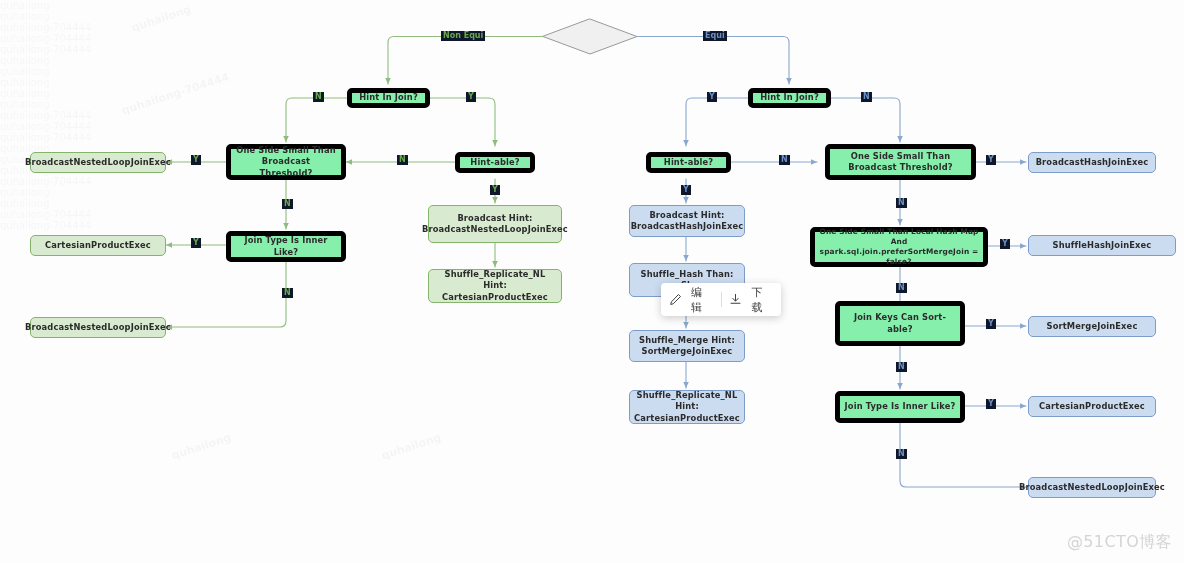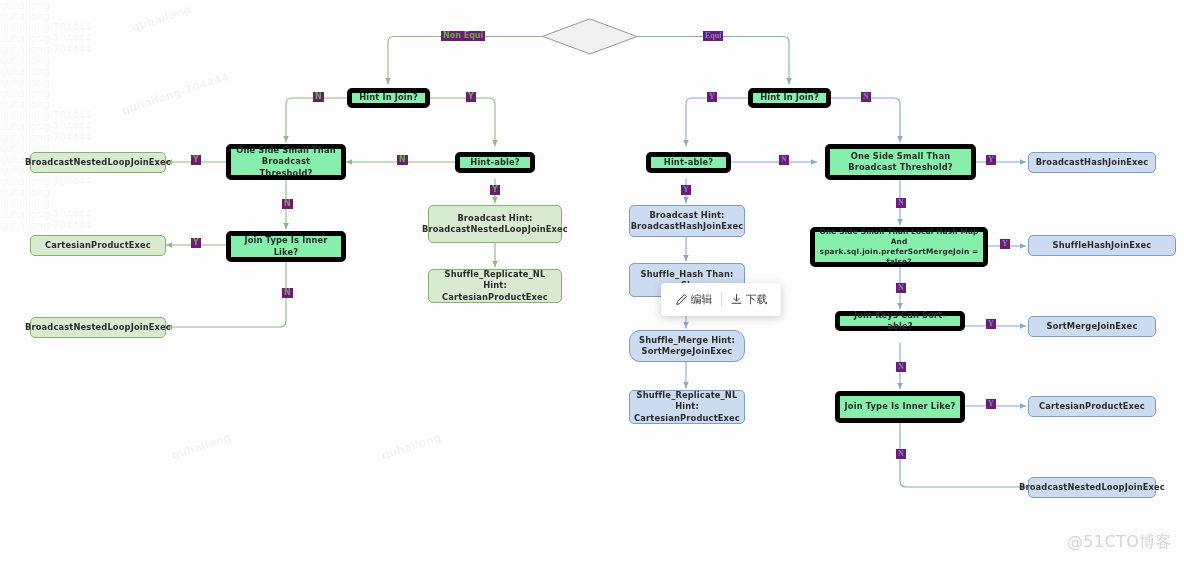--- a/index.html
+++ b/index.html
@@ -25,43 +25,43 @@
   .node.blue{background:#ccdcf0;border:1px solid #7c9dca;}
   .node.diamond{
     background:transparent;border:0;font-size:8.3px;
   }
   .diamond-label{position:absolute;width:100%;height:100%;
     display:flex;align-items:center;justify-content:center;color:#2b2b2b;}
 
   .edge-label{
     position:absolute;font-size:8px;font-weight:bold;
     font-family:"DejaVu Sans", sans-serif;
-    background:#701a75;padding:0 2px;line-height:10px;
+    background:#0f172a;padding:0 2px;line-height:10px;
   }
   .lbl-green{color:#6aa84f;}
-  .lbl-blue{color:#6b8fc4;font-family:Liberation Serif, serif;}
+  .lbl-blue{color:#6b8fc4;}
 
   
   .wm{
     position:absolute;color:#000;opacity:.030;
     font-size:11px;font-weight:bold;
     transform:rotate(-18deg);transform-origin:left top;
     white-space:nowrap;user-select:none;
   }
   .wm2{font-size:10px;opacity:.026;}
 
   
   #popup{
     position:absolute;left:661px;top:283px;width:120px;height:33px;
     background:#fff;border-radius:4px;
     box-shadow:0 2px 9px rgba(0,0,0,.20);
     display:flex;align-items:center;justify-content:center;
     font-size:11px;color:#3c3c3c;z-index:30;
   }
-  #popup .pitem{display:flex;align-items:center;gap:3px;padding:0 8px;cursor:pointer;}
+  #popup .pitem{display:flex;align-items:center;gap:9px;padding:0 8px;cursor:pointer;}
   #popup .sep{width:1px;height:15px;background:#dcdcdc;}
   #popup svg{display:block;}
 
   .credit{
     position:absolute;right:12px;bottom:10px;
     font-size:16px;color:#d4d4d4;letter-spacing:.4px;
   }
 </style>
 </head>
 <body>
@@ -186,34 +186,34 @@
   <div class="node decision" style="left:748px;top:88px;width:83px;height:20px;">Hint In Join?</div>
 
   <div class="node decision" style="left:646px;top:152px;width:85px;height:21px;">Hint-able?</div>
 
   <div class="node blue" style="left:629px;top:205px;width:116px;height:32px;">Broadcast Hint:
 BroadcastHashJoinExec</div>
 
   <div class="node blue" style="left:629px;top:263px;width:116px;height:34px;">Shuffle_Hash Than:
 Sh</div>
 
-  <div class="node blue" style="left:629px;top:330px;width:116px;height:32px;border-radius:11px;">Shuffle_Merge Hint:
+  <div class="node blue" style="left:629px;top:330px;width:116px;height:32px;">Shuffle_Merge Hint:
 SortMergeJoinExec</div>
 
   <div class="node blue" style="left:629px;top:390px;width:116px;height:34px;">Shuffle_Replicate_NL Hint:
 CartesianProductExec</div>
 
   <div class="node decision" style="left:825px;top:144px;width:151px;height:36px;">One Side Small Than
 Broadcast Threshold?</div>
 
   <div class="node decision" style="left:810px;top:227px;width:178px;height:40px;font-size:7.4px;line-height:10px;">One Side Small Than Local Hash Map
 And
 spark.sql.join.preferSortMergeJoin = false?</div>
 
-  <div class="node decision" style="left:835px;top:311px;width:130px;height:20px;">Join Keys Can Sort-able?</div>
+  <div class="node decision" style="left:835px;top:301px;width:130px;height:45px;">Join Keys Can Sort-able?</div>
 
   <div class="node decision" style="left:835px;top:391px;width:130px;height:32px;">Join Type Is Inner Like?</div>
 
   <div class="node blue" style="left:1028px;top:152px;width:128px;height:21px;">BroadcastHashJoinExec</div>
 
   <div class="node blue" style="left:1028px;top:235px;width:148px;height:21px;">ShuffleHashJoinExec</div>
 
   <div class="node blue" style="left:1028px;top:316px;width:128px;height:21px;">SortMergeJoinExec</div>
 
   <div class="node blue" style="left:1028px;top:396px;width:128px;height:21px;">CartesianProductExec</div>

